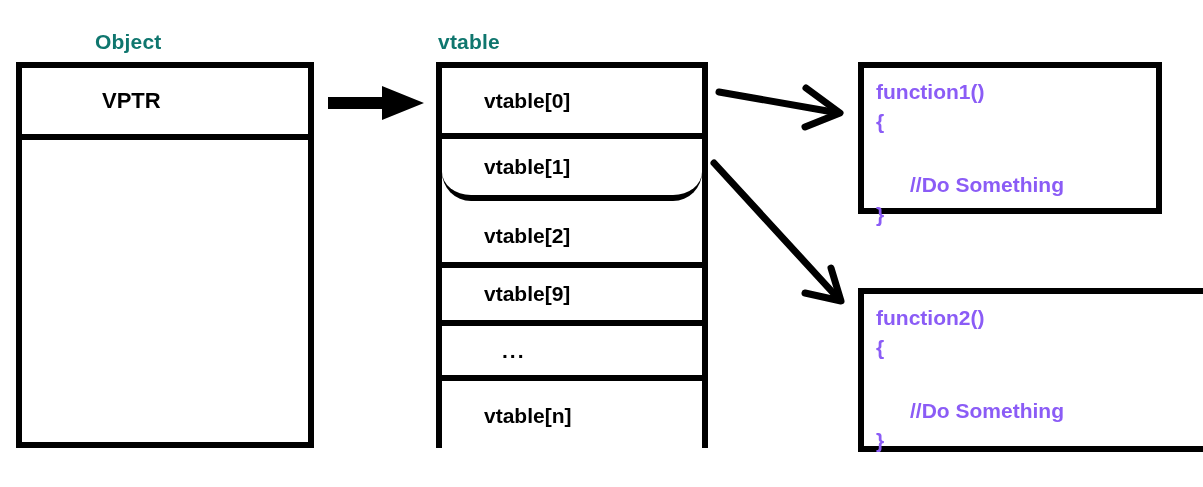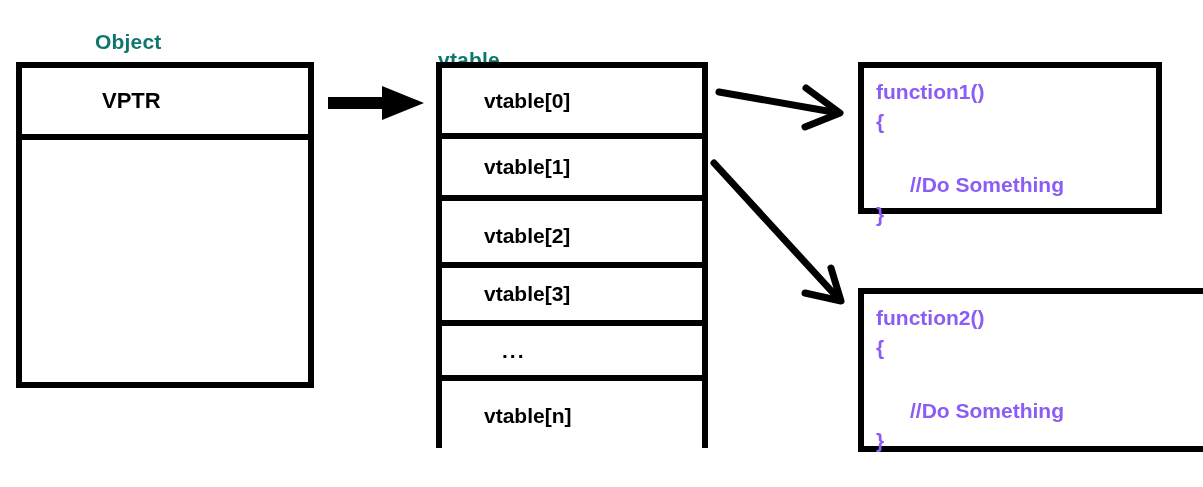--- a/index.html
+++ b/index.html
@@ -38,21 +38,21 @@
     border: 6px solid #000000;
     background: #ffffff;
     box-sizing: border-box;
   }
 
   
   #object-box {
     left: 16px;
     top: 62px;
     width: 298px;
-    height: 326px;
+    height: 386px;
   }
   #object-vptr-cell {
     position: absolute;
     left: 0;
     top: 0;
     right: 0;
     height: 72px;
     border-bottom: 6px solid #000000;
     box-sizing: border-box;
     background: #ffffff;
@@ -151,41 +151,41 @@
     pointer-events: none;
   }
 </style>
 </head>
 <body>
 
 <div id="canvas">
 
   <div class="label title-label" style="left:95px; top:31px;">Object</div>
 
-  <div class="label title-label" style="left:438px; top:31px;margin-top:18px;">vtable</div>
+  <div class="label title-label" style="left:438px; top:31px;">vtable</div>
 
   <div class="box" id="object-box">
     <div id="object-vptr-cell">
       <span class="cell-text">VPTR</span>
     </div>
     <div id="object-empty-cell"></div>
   </div>
 
   <div class="box" id="vtable-box">
     <div class="vtable-row" style="height:71px;">
       <span class="cell-text">vtable[0]</span>
     </div>
-    <div class="vtable-row" style="height:62px;">
+    <div class="vtable-row" style="height:62px;border-radius:29px;">
       <span class="cell-text">vtable[1]</span>
     </div>
     <div class="vtable-row" style="height:58px;margin-top:9px;">
       <span class="cell-text">vtable[2]</span>
     </div>
     <div class="vtable-row" style="height:58px;">
-      <span class="cell-text">vtable[3]</span>
+      <span class="cell-text">vtable[9]</span>
     </div>
     <div class="vtable-row ellipsis-row" style="height:55px;">
       <span class="cell-text">...</span>
     </div>
     <div class="vtable-row" style="height:70px;">
       <span class="cell-text">vtable[n]</span>
     </div>
   </div>
 
   <div class="box func-box" id="function1-box">

